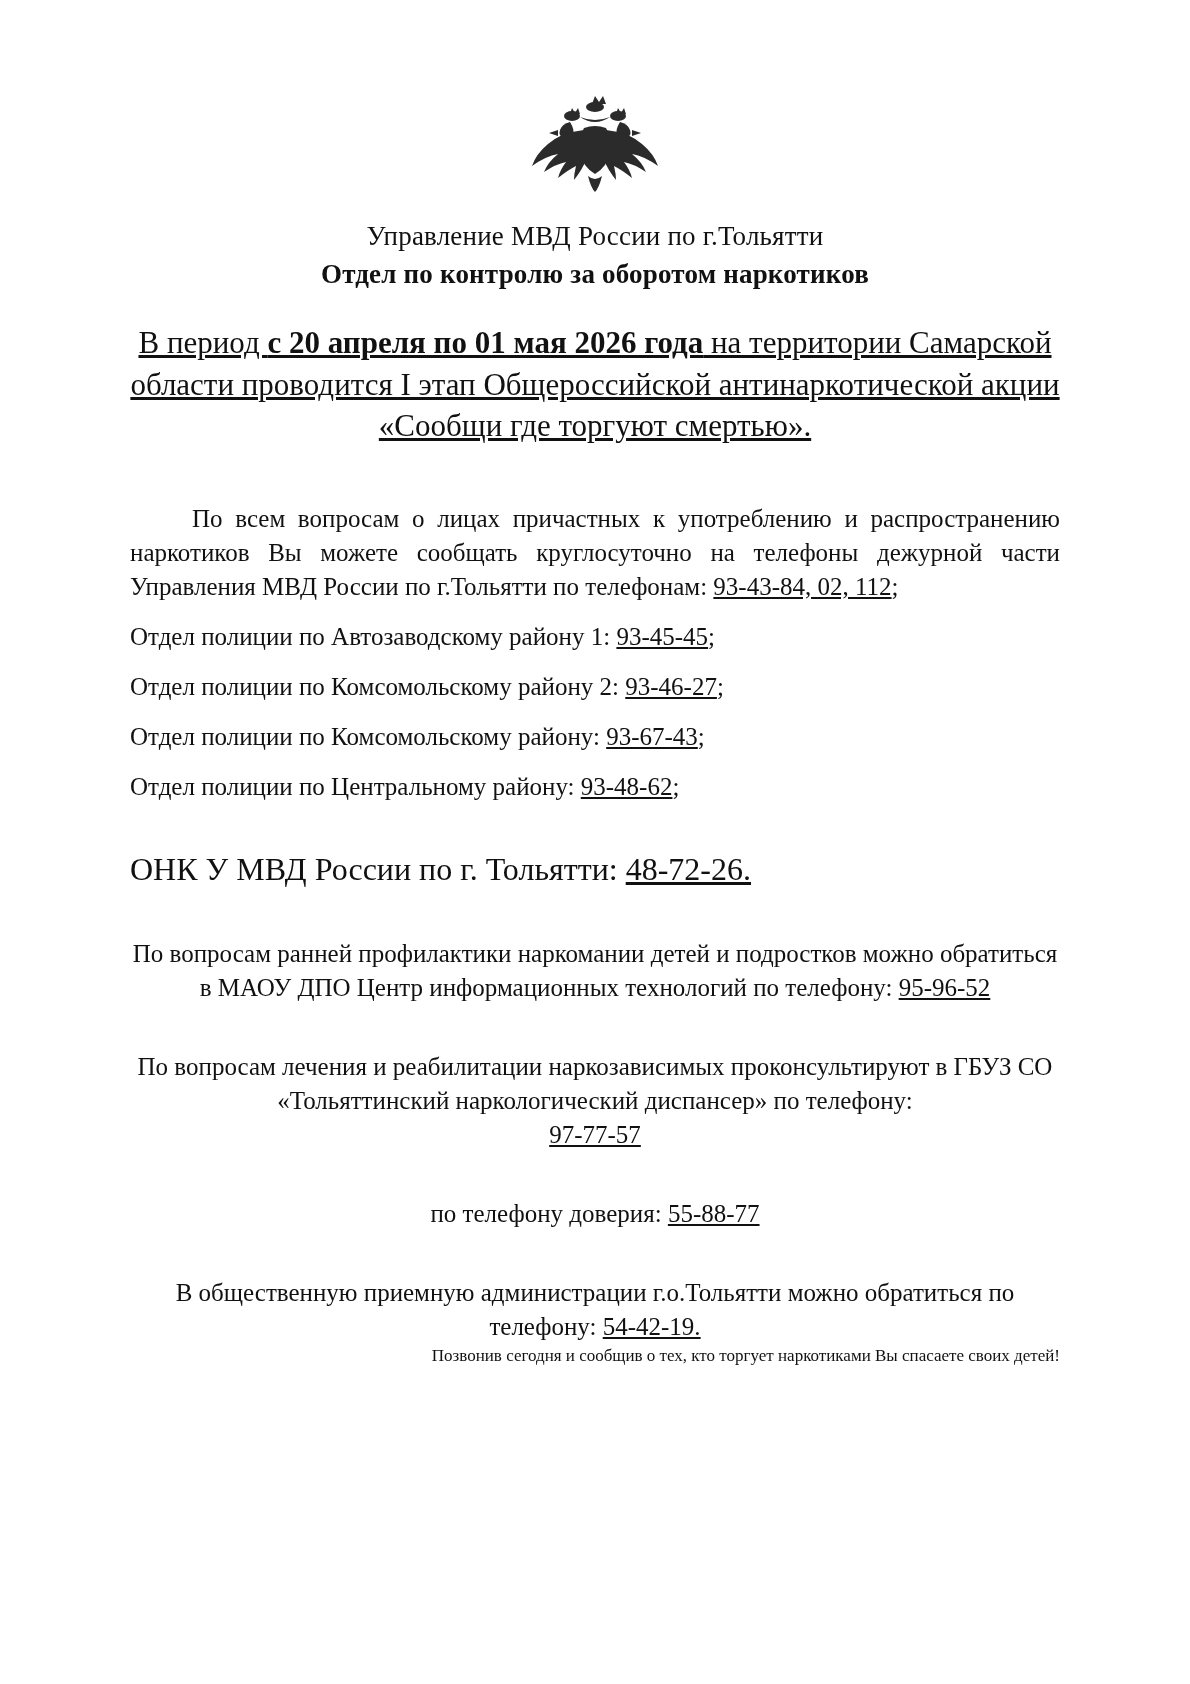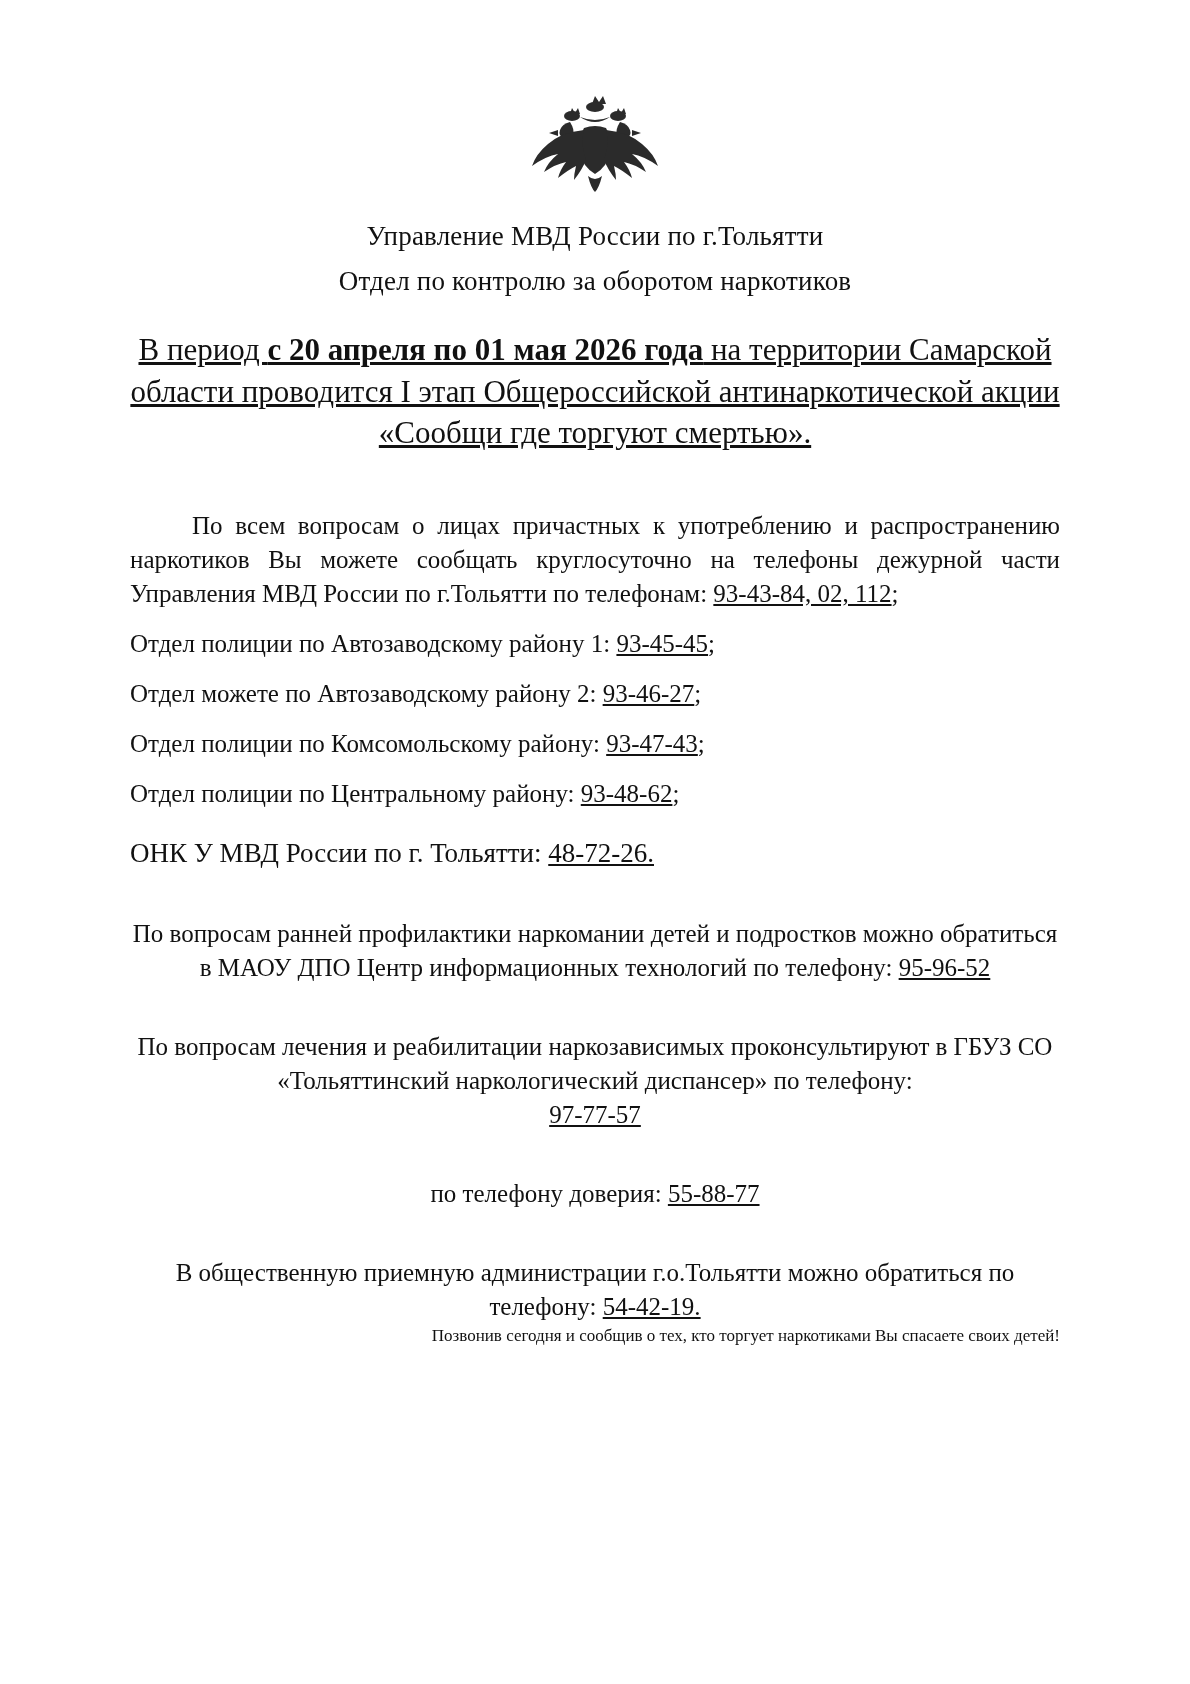--- a/index.html
+++ b/index.html
@@ -33,21 +33,22 @@
     height: 110px;
     display: block;
   }
   .org-line {
     text-align: center;
     font-size: 27px;
     line-height: 1.34;
     letter-spacing: 0.2px;
   }
   .org-line.second {
-    margin-top: 9px;
+    margin-top: 2px;
+    font-weight: bold;
   }
   .headline {
     text-align: center;
     font-size: 31px;
     line-height: 1.33;
     margin-top: 30px;
     font-weight: normal;
     text-decoration: underline;
   }
   .headline b {
@@ -65,22 +66,22 @@
     text-align: justify;
   }
   .phone {
     font-weight: normal;
     text-decoration: underline;
   }
   .dept-line {
     margin-top: 16px;
   }
   .onk-line {
-    margin-top: 24px;
-    font-size: 27px;
+    margin-top: 44px;
+    font-size: 32px;
   }
   .centered-block {
     text-align: center;
     font-size: 25px;
     line-height: 1.36;
     margin-top: 45px;
   }
   .final-block {
     text-align: right;
     font-size: 17px;
@@ -134,24 +135,24 @@
 
   <div class="body-block">
     <div class="indent">
       <span>По всем вопросам о лицах причастных к употреблению и распространению наркотиков Вы можете сообщать круглосуточно на телефоны дежурной части Управления МВД России по г.Тольятти по телефонам: </span><span class="phone">93-43-84, 02, 112</span><span>;</span>
     </div>
 
     <div class="dept-line">
       <span>Отдел полиции по Автозаводскому району 1: </span><span class="phone">93-45-45</span><span>;</span>
     </div>
     <div class="dept-line">
-      <span>Отдел можете по Автозаводскому району 2: </span><span class="phone">93-46-27</span><span>;</span>
+      <span>Отдел полиции по Комсомольскому району 2: </span><span class="phone">93-46-27</span><span>;</span>
     </div>
     <div class="dept-line">
-      <span>Отдел полиции по Комсомольскому району: </span><span class="phone">93-47-43</span><span>;</span>
+      <span>Отдел полиции по Комсомольскому району: </span><span class="phone">93-67-43</span><span>;</span>
     </div>
     <div class="dept-line">
       <span>Отдел полиции по Центральному району: </span><span class="phone">93-48-62</span><span>;</span>
     </div>
 
     <div class="onk-line">
       <span>ОНК У МВД России по г. Тольятти: </span><span class="phone">48-72-26.</span>
     </div>
   </div>
 

